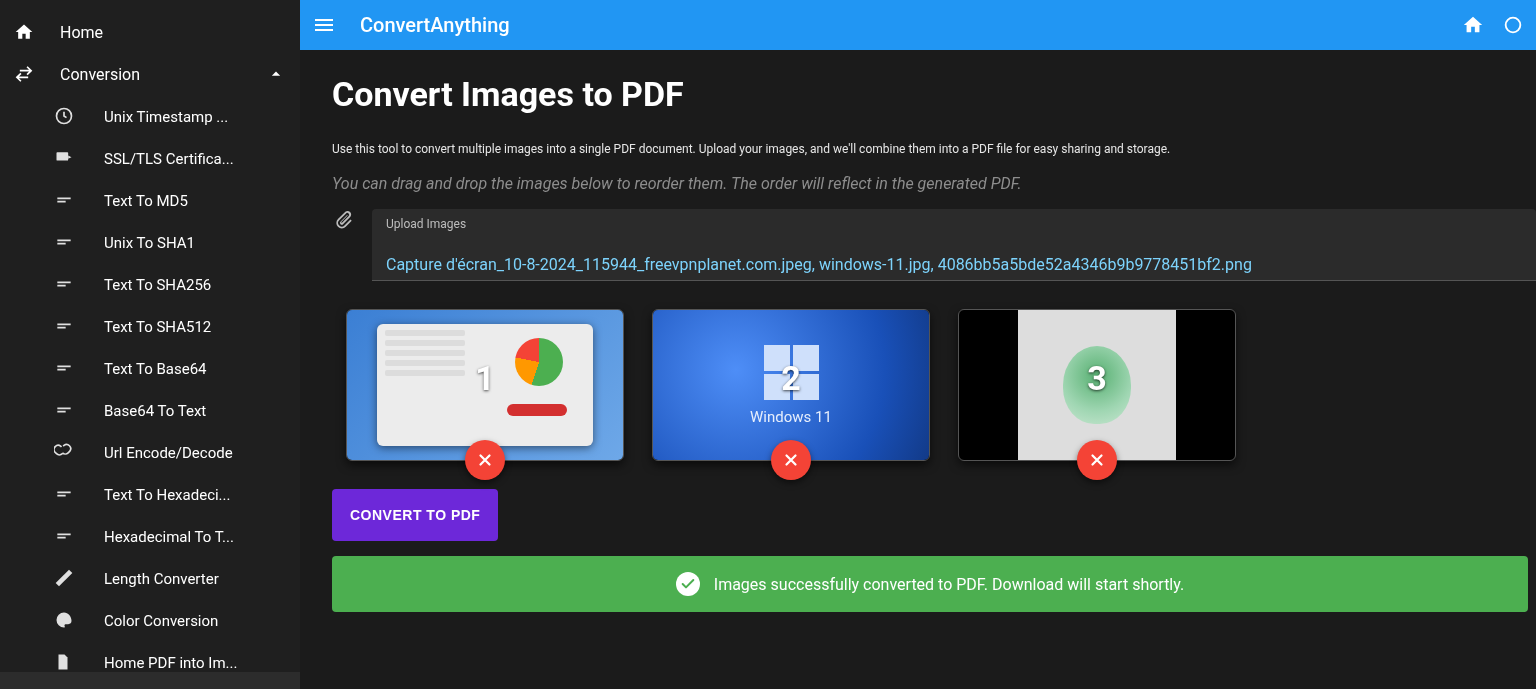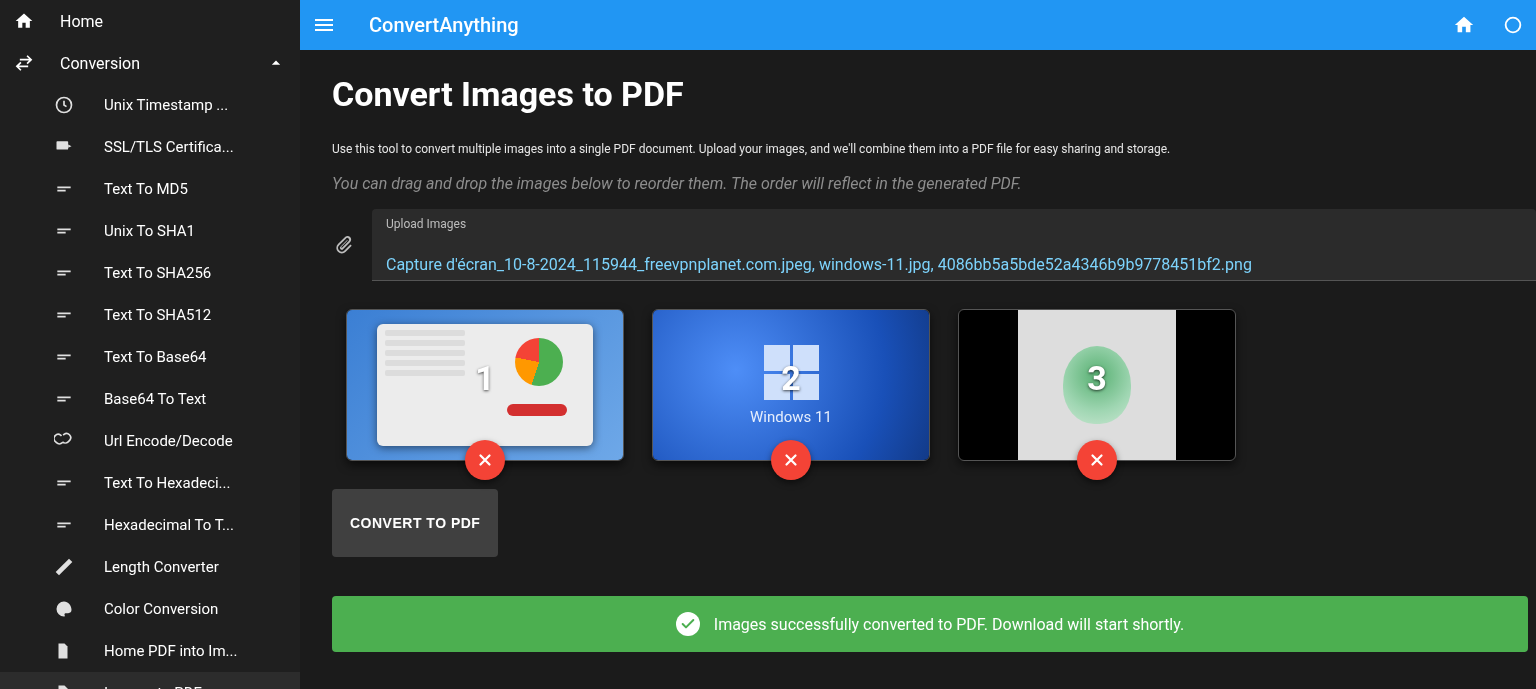--- a/index.html
+++ b/index.html
@@ -16,21 +16,21 @@
     width: 300px;
     background: #1f1f1f;
     overflow-y: auto;
     flex-shrink: 0;
   }
   .sidebar::-webkit-scrollbar { width: 8px; }
   .sidebar::-webkit-scrollbar-track { background: #2a2a2a; }
   .sidebar::-webkit-scrollbar-thumb { background: #555; border-radius: 4px; }
   .side-item {
     display: flex;
-    align-items: center;
+    align-items: flex-end;
     height: 42px;
     padding: 0 14px;
     cursor: pointer;
     font-size: 15px;
     color: #fff;
   }
   .side-item.top { font-size: 16px; }
   .side-item .icon-slot {
     width: 46px;
     display: flex;
@@ -45,37 +45,35 @@
   svg { display: block; }
   
   .main { flex: 1; display: flex; flex-direction: column; min-width: 0; }
   .topbar {
     height: 50px;
     background: #2196f3;
     display: flex;
     align-items: center;
     padding: 0 12px;
     color: #fff;
-    gap: 9px;
   }
   .topbar .menu-btn { margin-right: 24px; cursor: pointer; }
   .topbar .brand { font-size: 20px; font-weight: 500; }
   .topbar .spacer { flex: 1; }
   .topbar .tb-icon { margin-left: 18px; cursor: pointer; }
   .content {
     flex: 1;
     overflow: auto;
     padding: 24px 0 24px 32px;
   }
   .page-title { font-size: 34px; font-weight: 700; margin-bottom: 28px; }
   .page-desc { font-size: 12px; color: #e6e6e6; margin-bottom: 18px; }
   .hint { font-style: italic; color: #8d8d8d; font-size: 16px; margin-bottom: 16px; }
   .upload-row {
     display: flex;
-    align-items: center;
     gap: 18px;
     margin-bottom: 28px;
   }
   .upload-row .clip { color: #bdbdbd; }
   .upload-field {
     flex: 1;
     background: #2b2b2b;
     border-bottom: 1px solid #555;
     border-radius: 4px 4px 0 0;
     padding: 8px 14px 6px;
@@ -139,30 +137,30 @@
   .t1-btn { position:absolute; right:26px; bottom:30px; width:60px; height:12px; background:#d32f2f; border-radius:6px; }
   
   .t2-bg { width:100%; height:100%; background: radial-gradient(circle at 30% 40%, #4e8ef7 0%, #1950b8 70%, #123a88 100%); display:flex; flex-direction:column; align-items:center; justify-content:center; }
   .t2-logo { display:grid; grid-template-columns: 26px 26px; grid-template-rows:26px 26px; gap:3px; margin-bottom:8px; }
   .t2-logo div { background:#cfe0fb; }
   .t2-text { color:#e6eefc; font-size:15px; }
   
   .t3-bg { width:158px; height:100%; margin:0 auto; background:#ddd; display:flex; align-items:center; justify-content:center; }
   .t3-shield { width:68px; height:78px; background:radial-gradient(circle at 50% 38%, #58b072 0%, #9fd6b2 60%, #c8e6d1 100%); border-radius:50% 50% 46% 46%; }
   .convert-btn {
-    background:#404040;
+    background:#6d28d9;
     color:#fff;
     border:none;
     border-radius:4px;
-    padding:26px 18px;
+    padding:18px 18px;
     font-size:14px;
     font-weight:600;
     letter-spacing:.5px;
     cursor:pointer;
-    margin-bottom:39px;
+    margin-bottom:15px;
   }
   .alert {
     background:#4caf50;
     border-radius:4px;
     padding:16px 18px;
     display:flex;
     align-items:center;
     gap:14px;
     font-size:16px;
     margin-right:8px;

